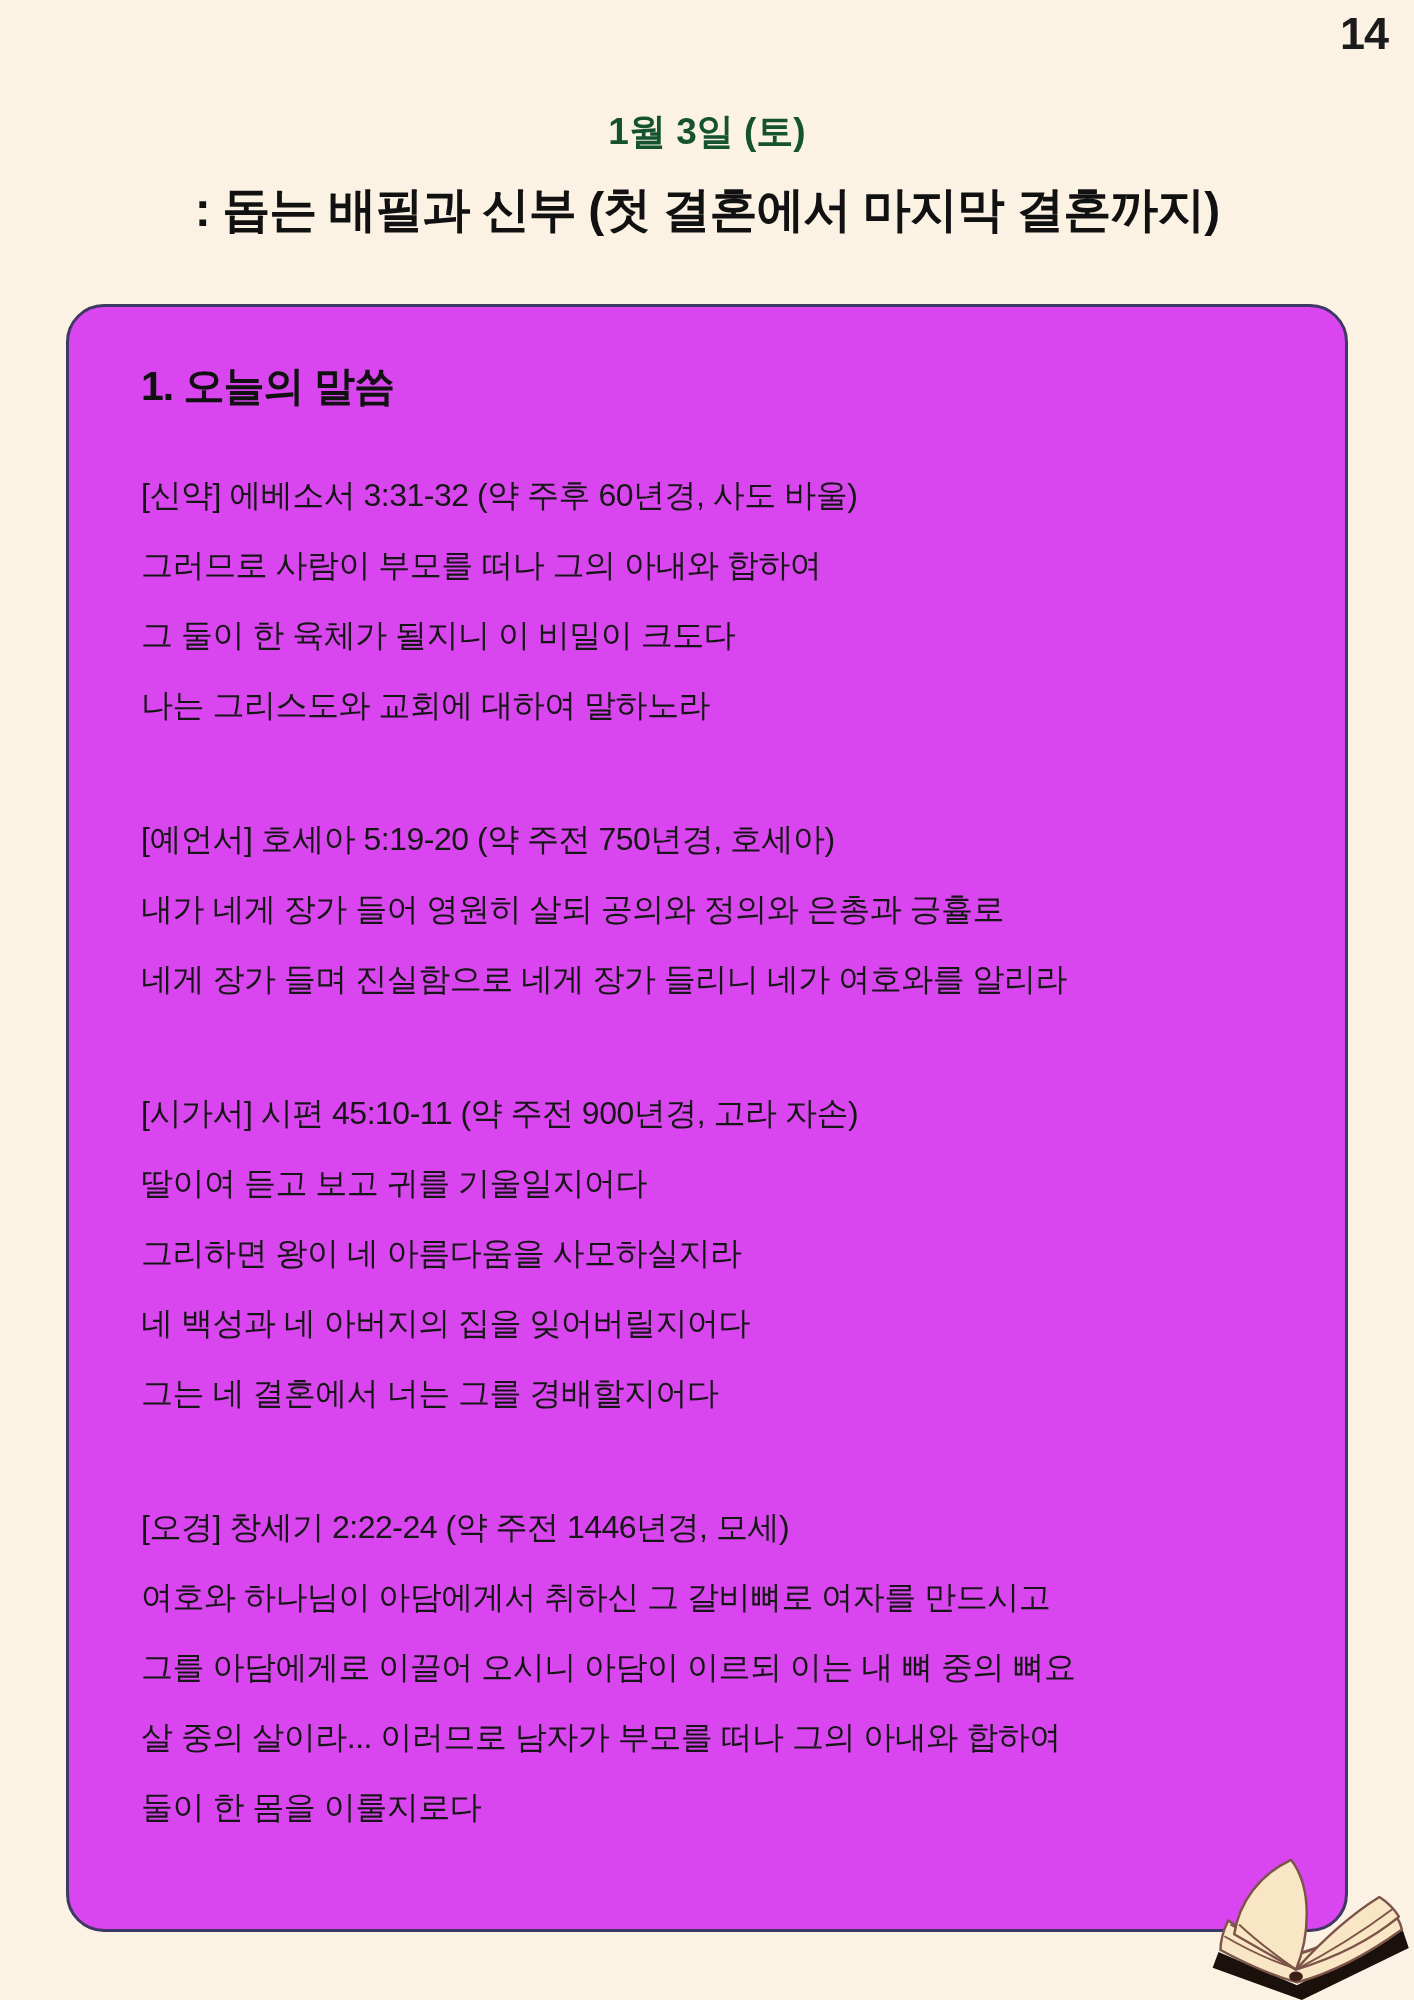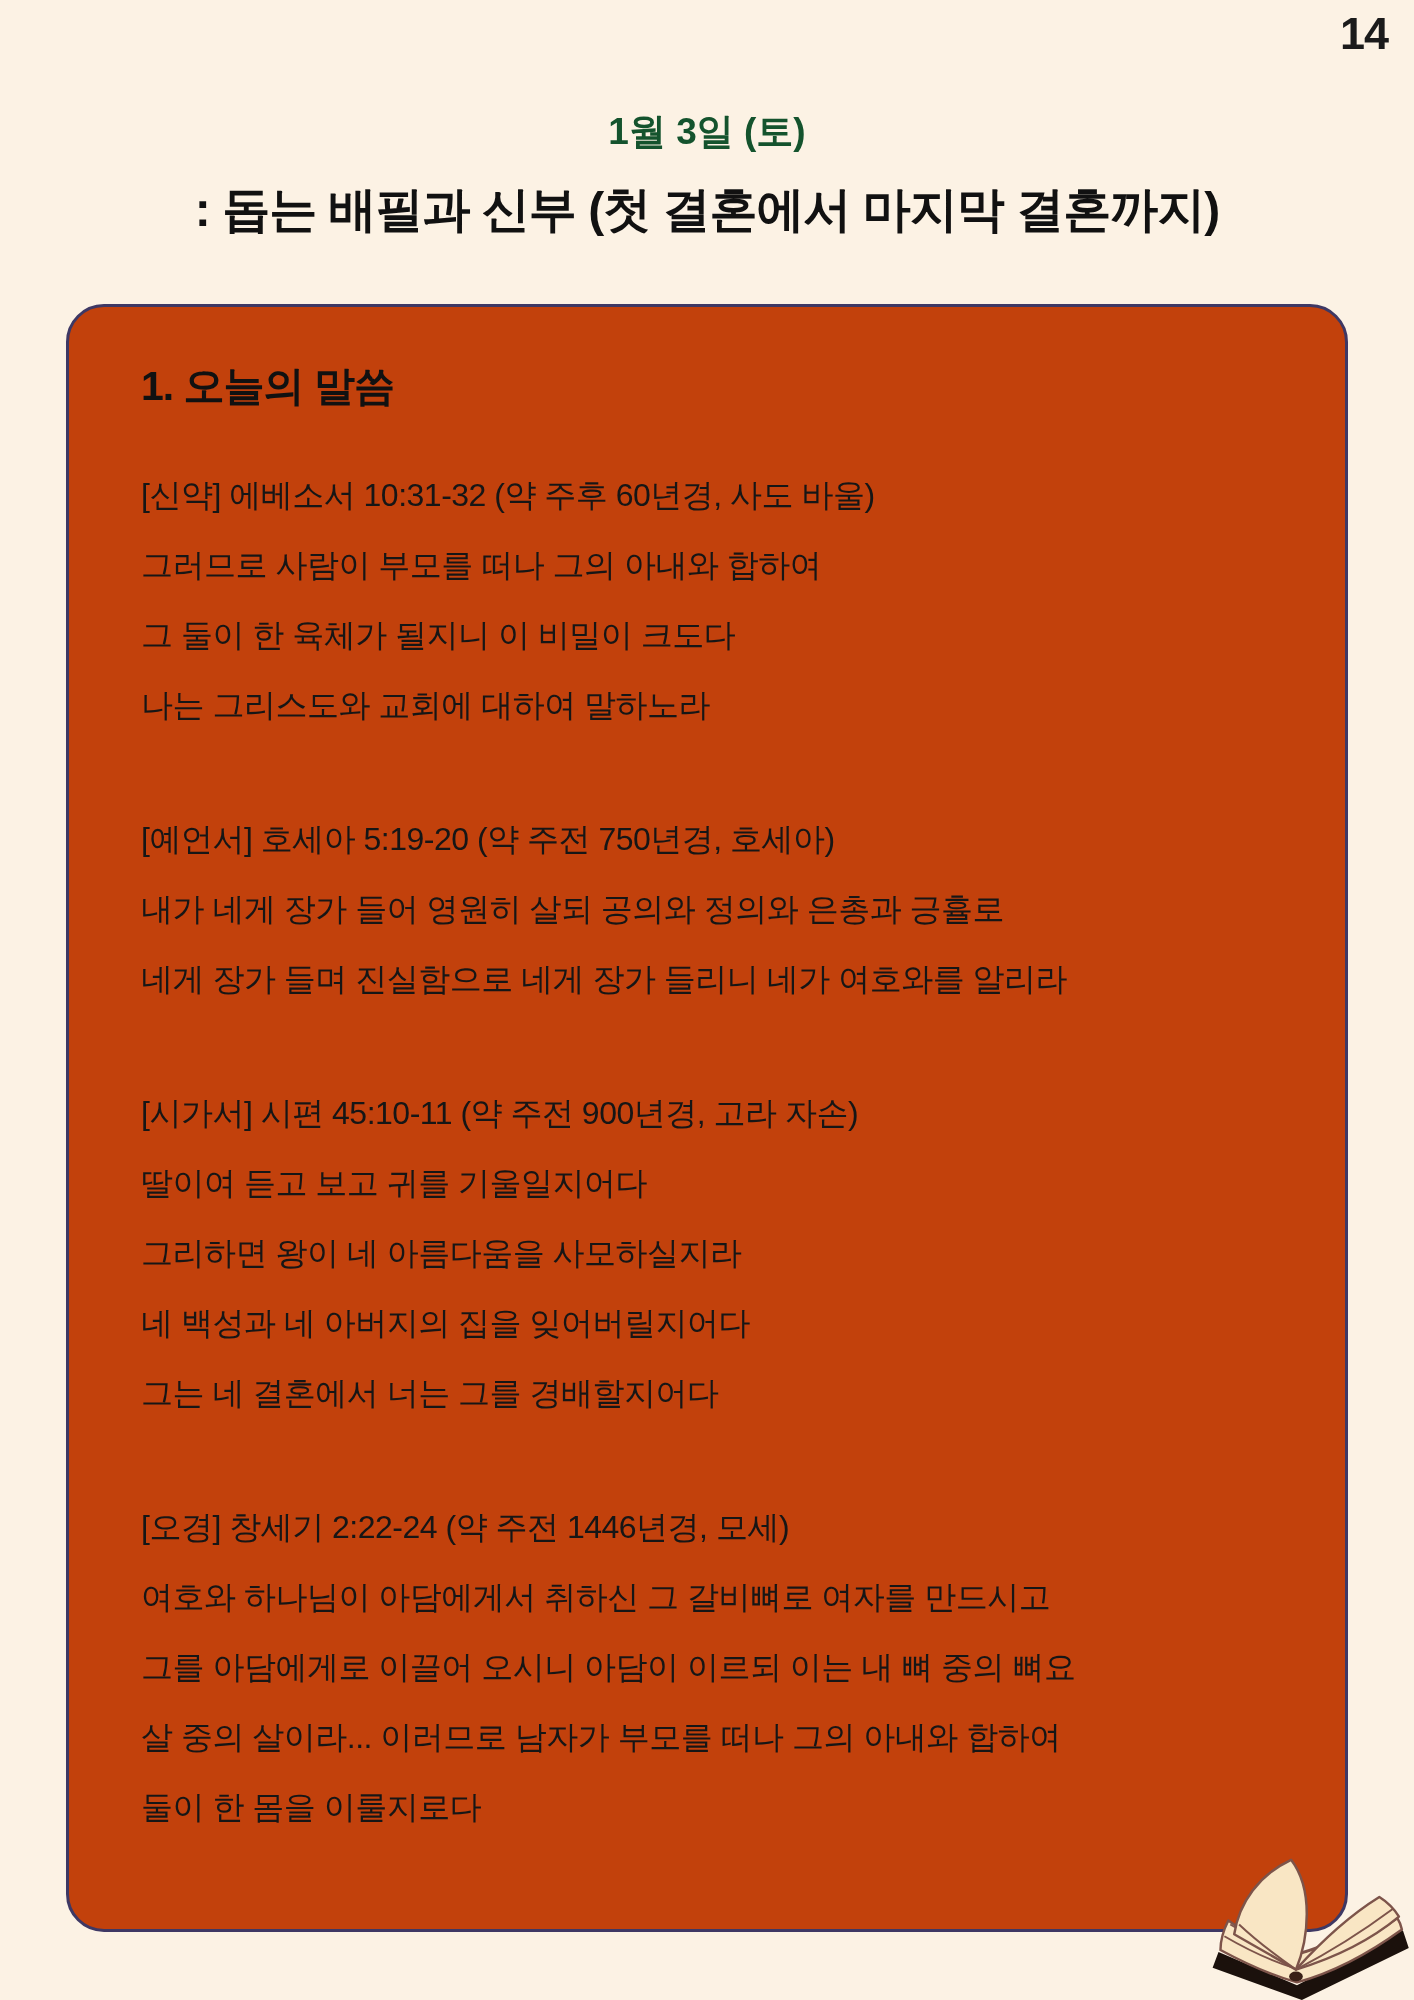--- a/index.html
+++ b/index.html
@@ -36,21 +36,21 @@
     line-height: 52px;
     font-weight: 800;
     letter-spacing: -1px;
     color: #111111;
   }
   .card {
     position: relative;
     width: 1282px;
     height: 1628px;
     margin: 68px auto 0 auto;
-    background: #c2410c;
+    background: #d946ef;
     border: 3px solid #3e3864;
     border-radius: 38px;
     padding: 52px 72px;
   }
   .card-heading {
     font-size: 41px;
     font-weight: 700;
     letter-spacing: -1px;
     color: #111111;
   }
@@ -81,21 +81,21 @@
 <div class="header">
   <div class="date">1월 3일 (토)</div>
   <div class="title">: 돕는 배필과 신부 (첫 결혼에서 마지막 결혼까지)</div>
 </div>
 
 <div class="card">
   <div class="card-heading">1. 오늘의 말씀</div>
   <div class="sections">
 
     <div class="section">
-      <p class="line">[신약] 에베소서 10:31-32 (약 주후 60년경, 사도 바울)</p>
+      <p class="line">[신약] 에베소서 3:31-32 (약 주후 60년경, 사도 바울)</p>
       <p class="line">그러므로 사람이 부모를 떠나 그의 아내와 합하여</p>
       <p class="line">그 둘이 한 육체가 될지니 이 비밀이 크도다</p>
       <p class="line">나는 그리스도와 교회에 대하여 말하노라</p>
     </div>
 
     <div class="section">
       <p class="line">[예언서] 호세아 5:19-20 (약 주전 750년경, 호세아)</p>
       <p class="line">내가 네게 장가 들어 영원히 살되 공의와 정의와 은총과 긍휼로</p>
       <p class="line">네게 장가 들며 진실함으로 네게 장가 들리니 네가 여호와를 알리라</p>
     </div>

